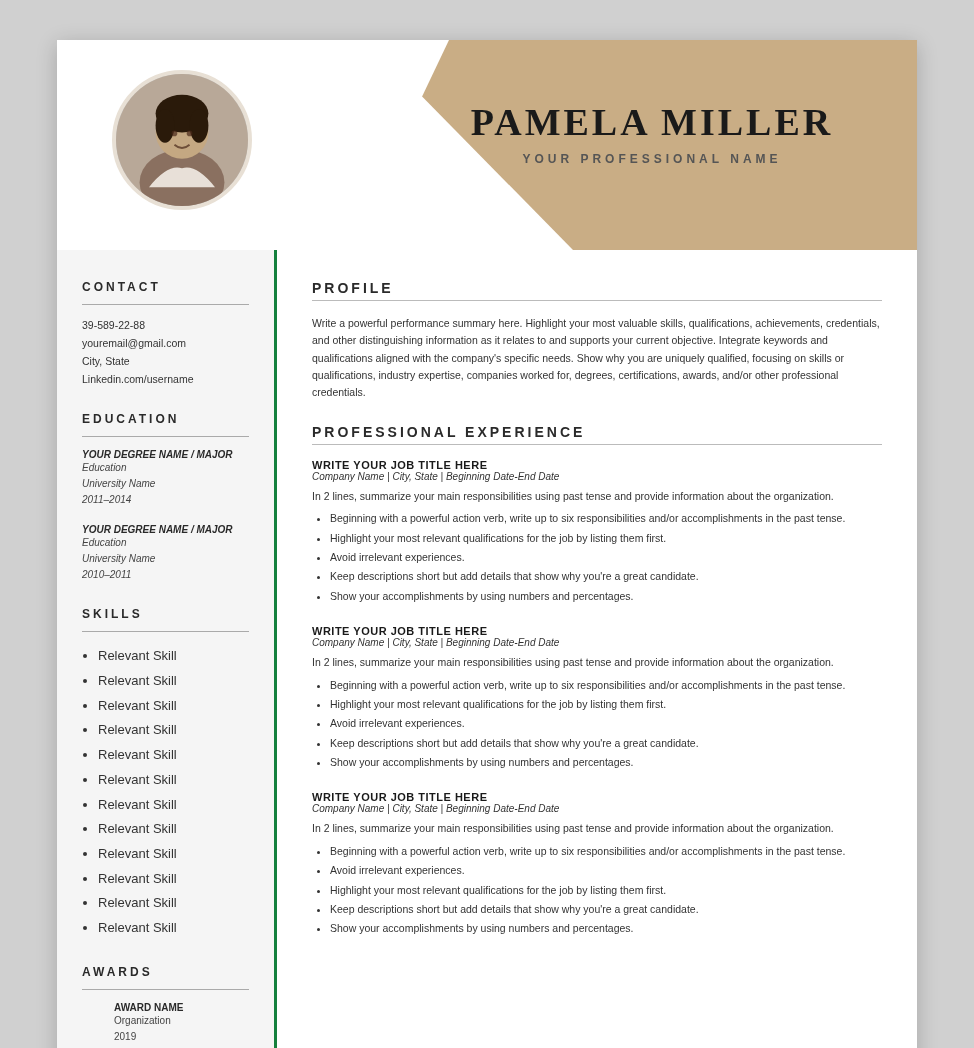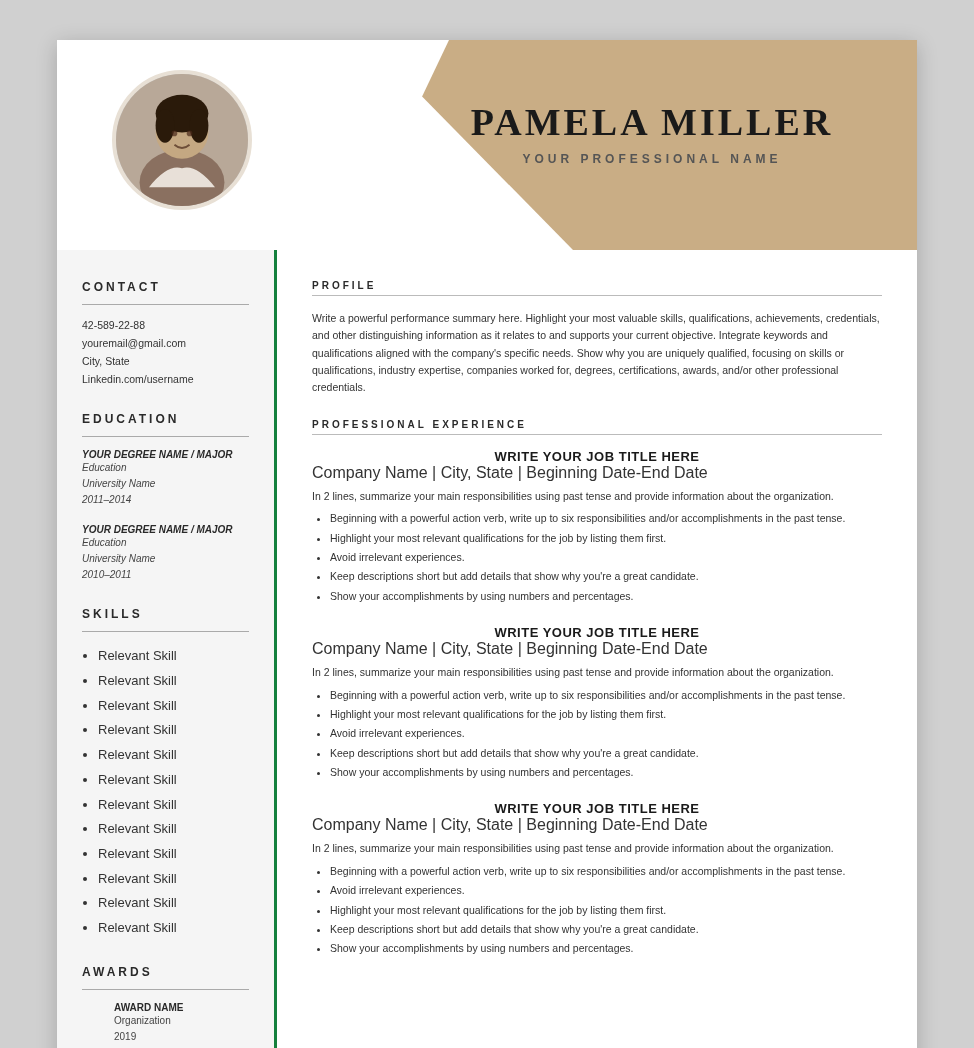--- a/index.html
+++ b/index.html
@@ -171,52 +171,52 @@
     }
 
     
     .profile-text {
       font-size: 10.5px;
       color: #333;
       line-height: 1.65;
       margin-bottom: 20px;
     }
     .right-section-title {
-      font-size: 10px;
+      font-size: 14px;
       font-weight: 800;
       letter-spacing: 3px;
       color: #2a2a2a;
       text-transform: uppercase;
       margin-bottom: 4px;
       margin-top: 22px;
     }
     .right-section-title:first-child {
       margin-top: 0;
     }
     .right-divider {
       border: none;
       border-top: 1.5px solid #bbb;
       margin-bottom: 14px;
     }
 
     .job-block {
       margin-bottom: 20px;
     }
     .job-title {
-      font-size: 13px;
+      font-size: 11px;
       font-weight: 700;
       color: #1a1a1a;
       text-transform: uppercase;
       letter-spacing: 0.5px;
-      text-align: center;
     }
     .job-meta {
-      font-size: 16px;
+      font-size: 10px;
       color: #333;
       margin-bottom: 6px;
+      font-style: italic;
     }
     .job-summary {
       font-size: 10.5px;
       color: #333;
       line-height: 1.6;
       margin-bottom: 6px;
     }
     .job-bullets {
       padding-left: 18px;
       list-style: disc;
@@ -262,21 +262,21 @@
       <div class="header-title">YOUR PROFESSIONAL NAME</div>
     </div>
   </div>
 
   <div class="body-layout">
 
     <div class="left-column">
 
       <div class="section-title">CONTACT</div>
       <hr class="section-divider">
-      <div class="contact-item">42-589-22-88</div>
+      <div class="contact-item">39-589-22-88</div>
       <div class="contact-item">youremail@gmail.com</div>
       <div class="contact-item">City, State</div>
       <div class="contact-item">Linkedin.com/username</div>
 
       <div class="section-title">EDUCATION</div>
       <hr class="section-divider">
 
       <div class="edu-block">
         <div class="edu-degree">YOUR DEGREE NAME / MAJOR</div>
         <div class="edu-sub">Education</div>

